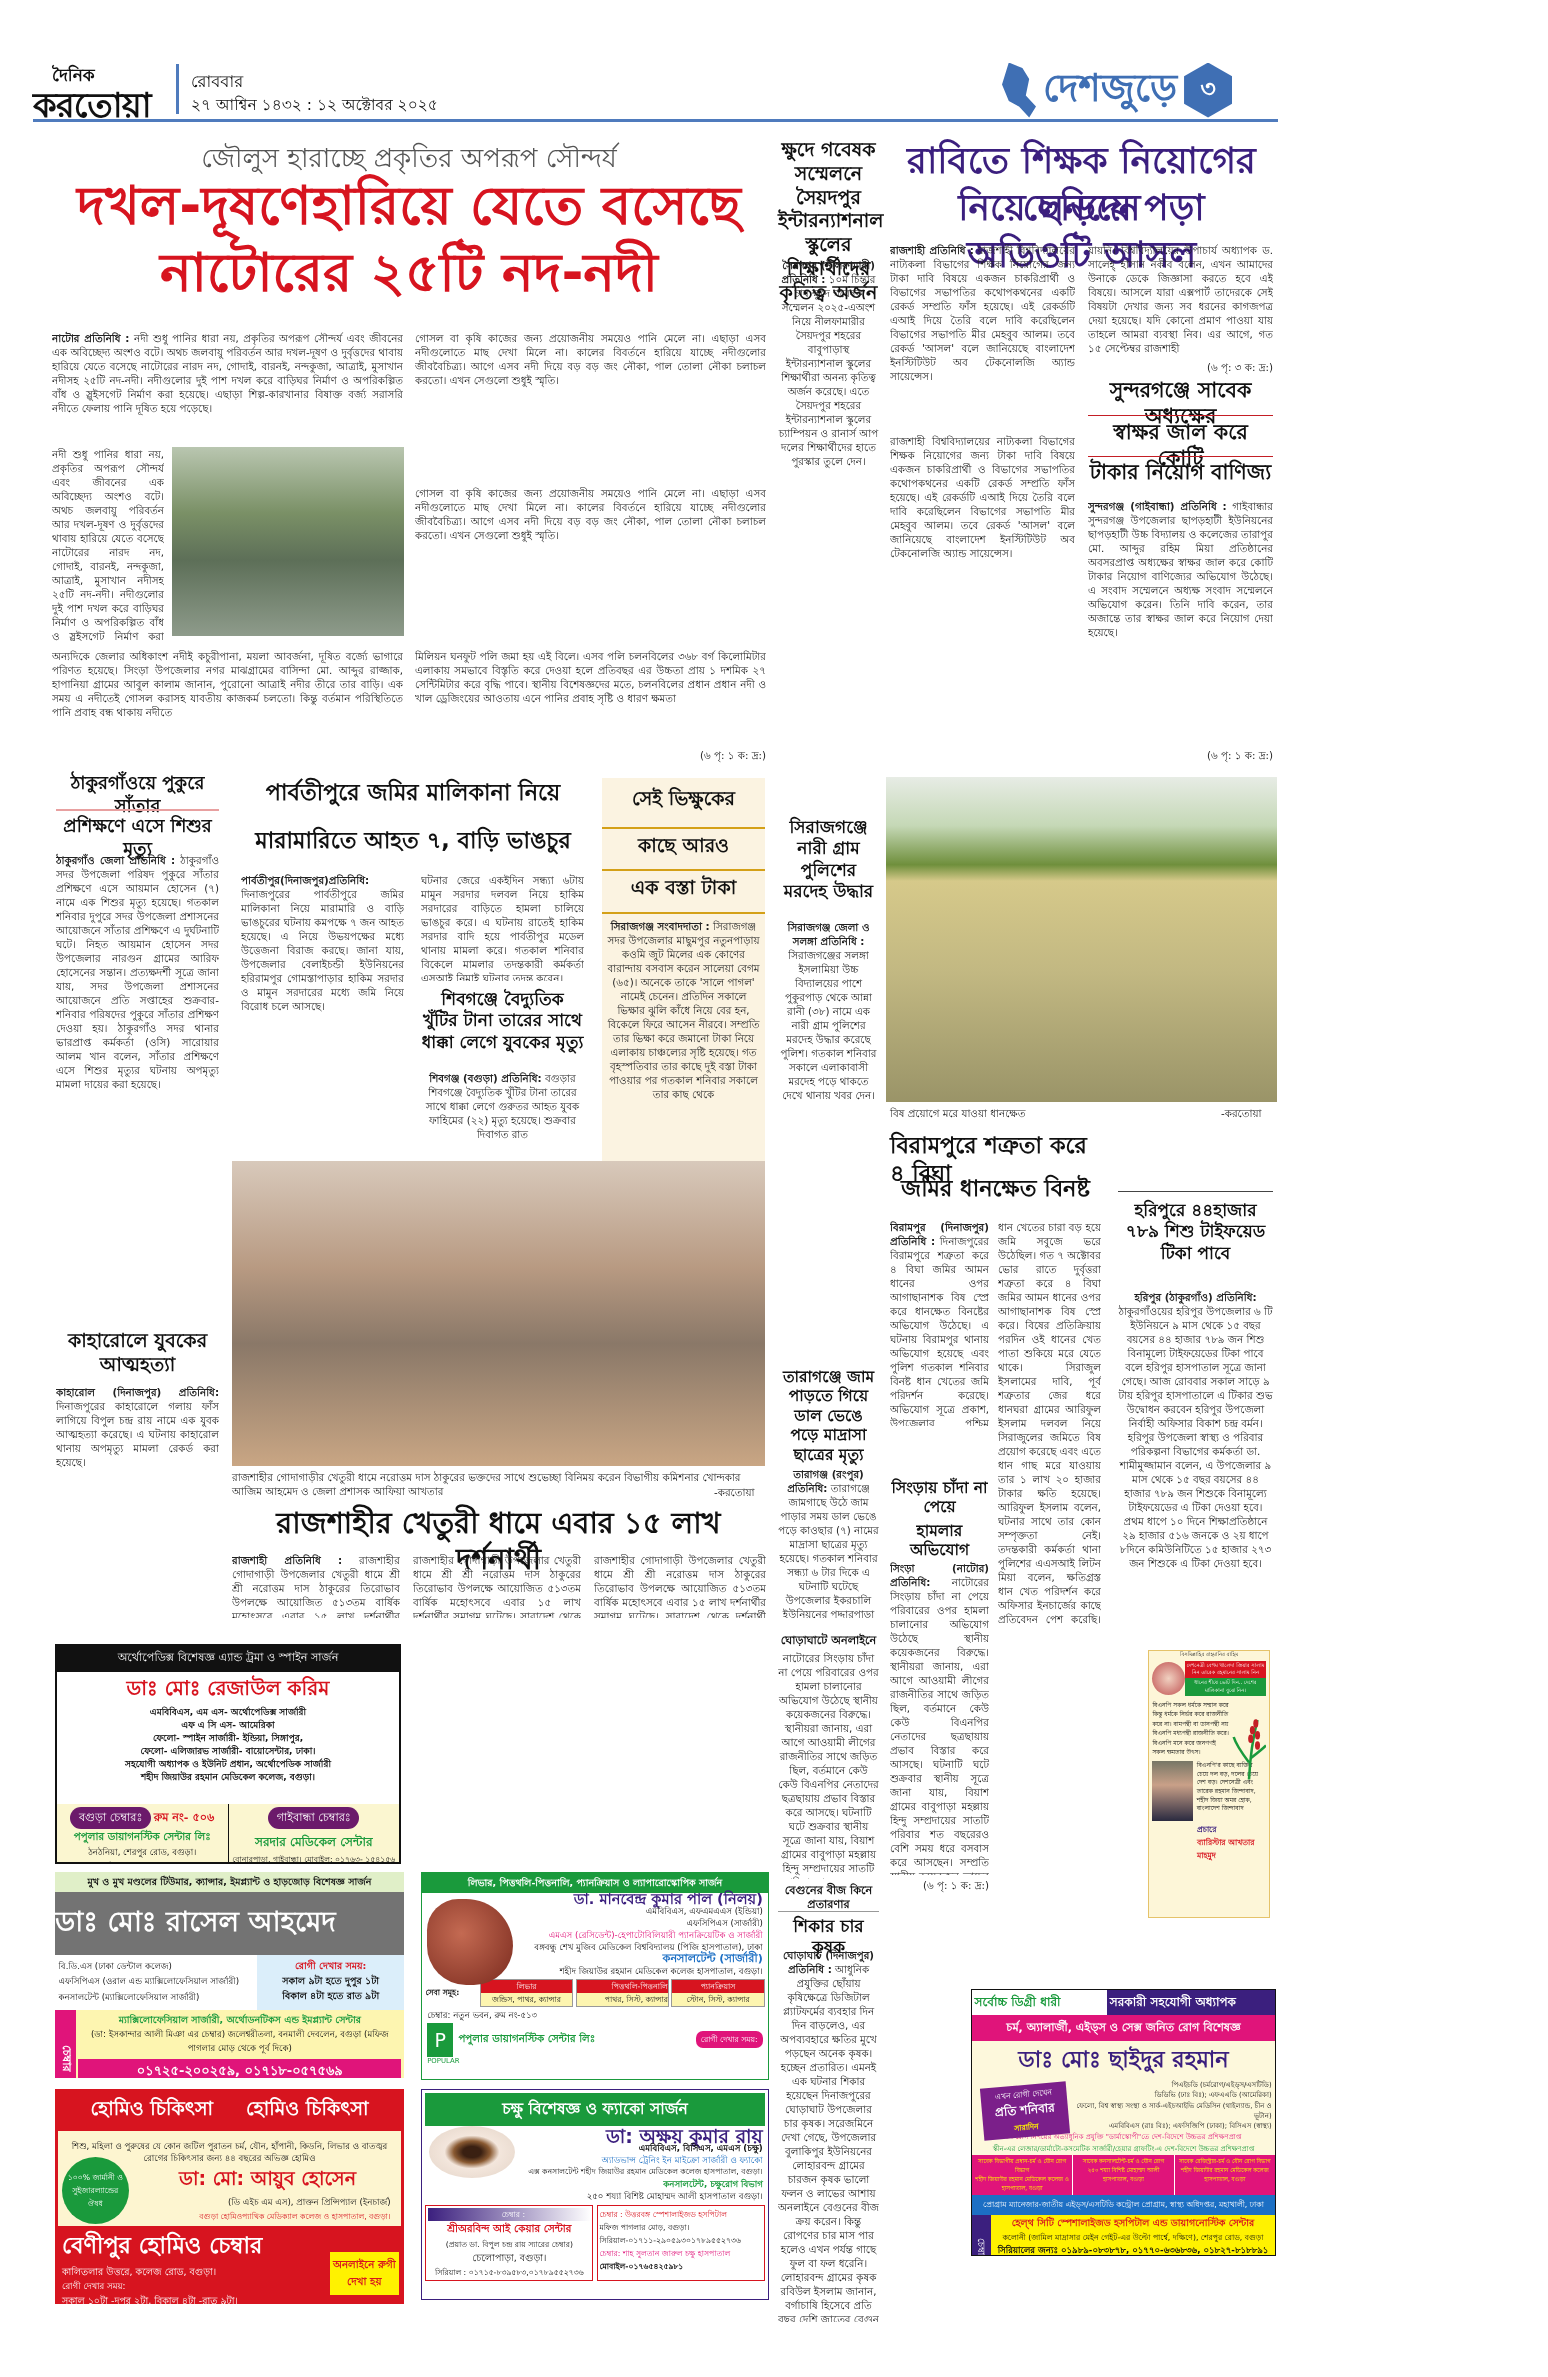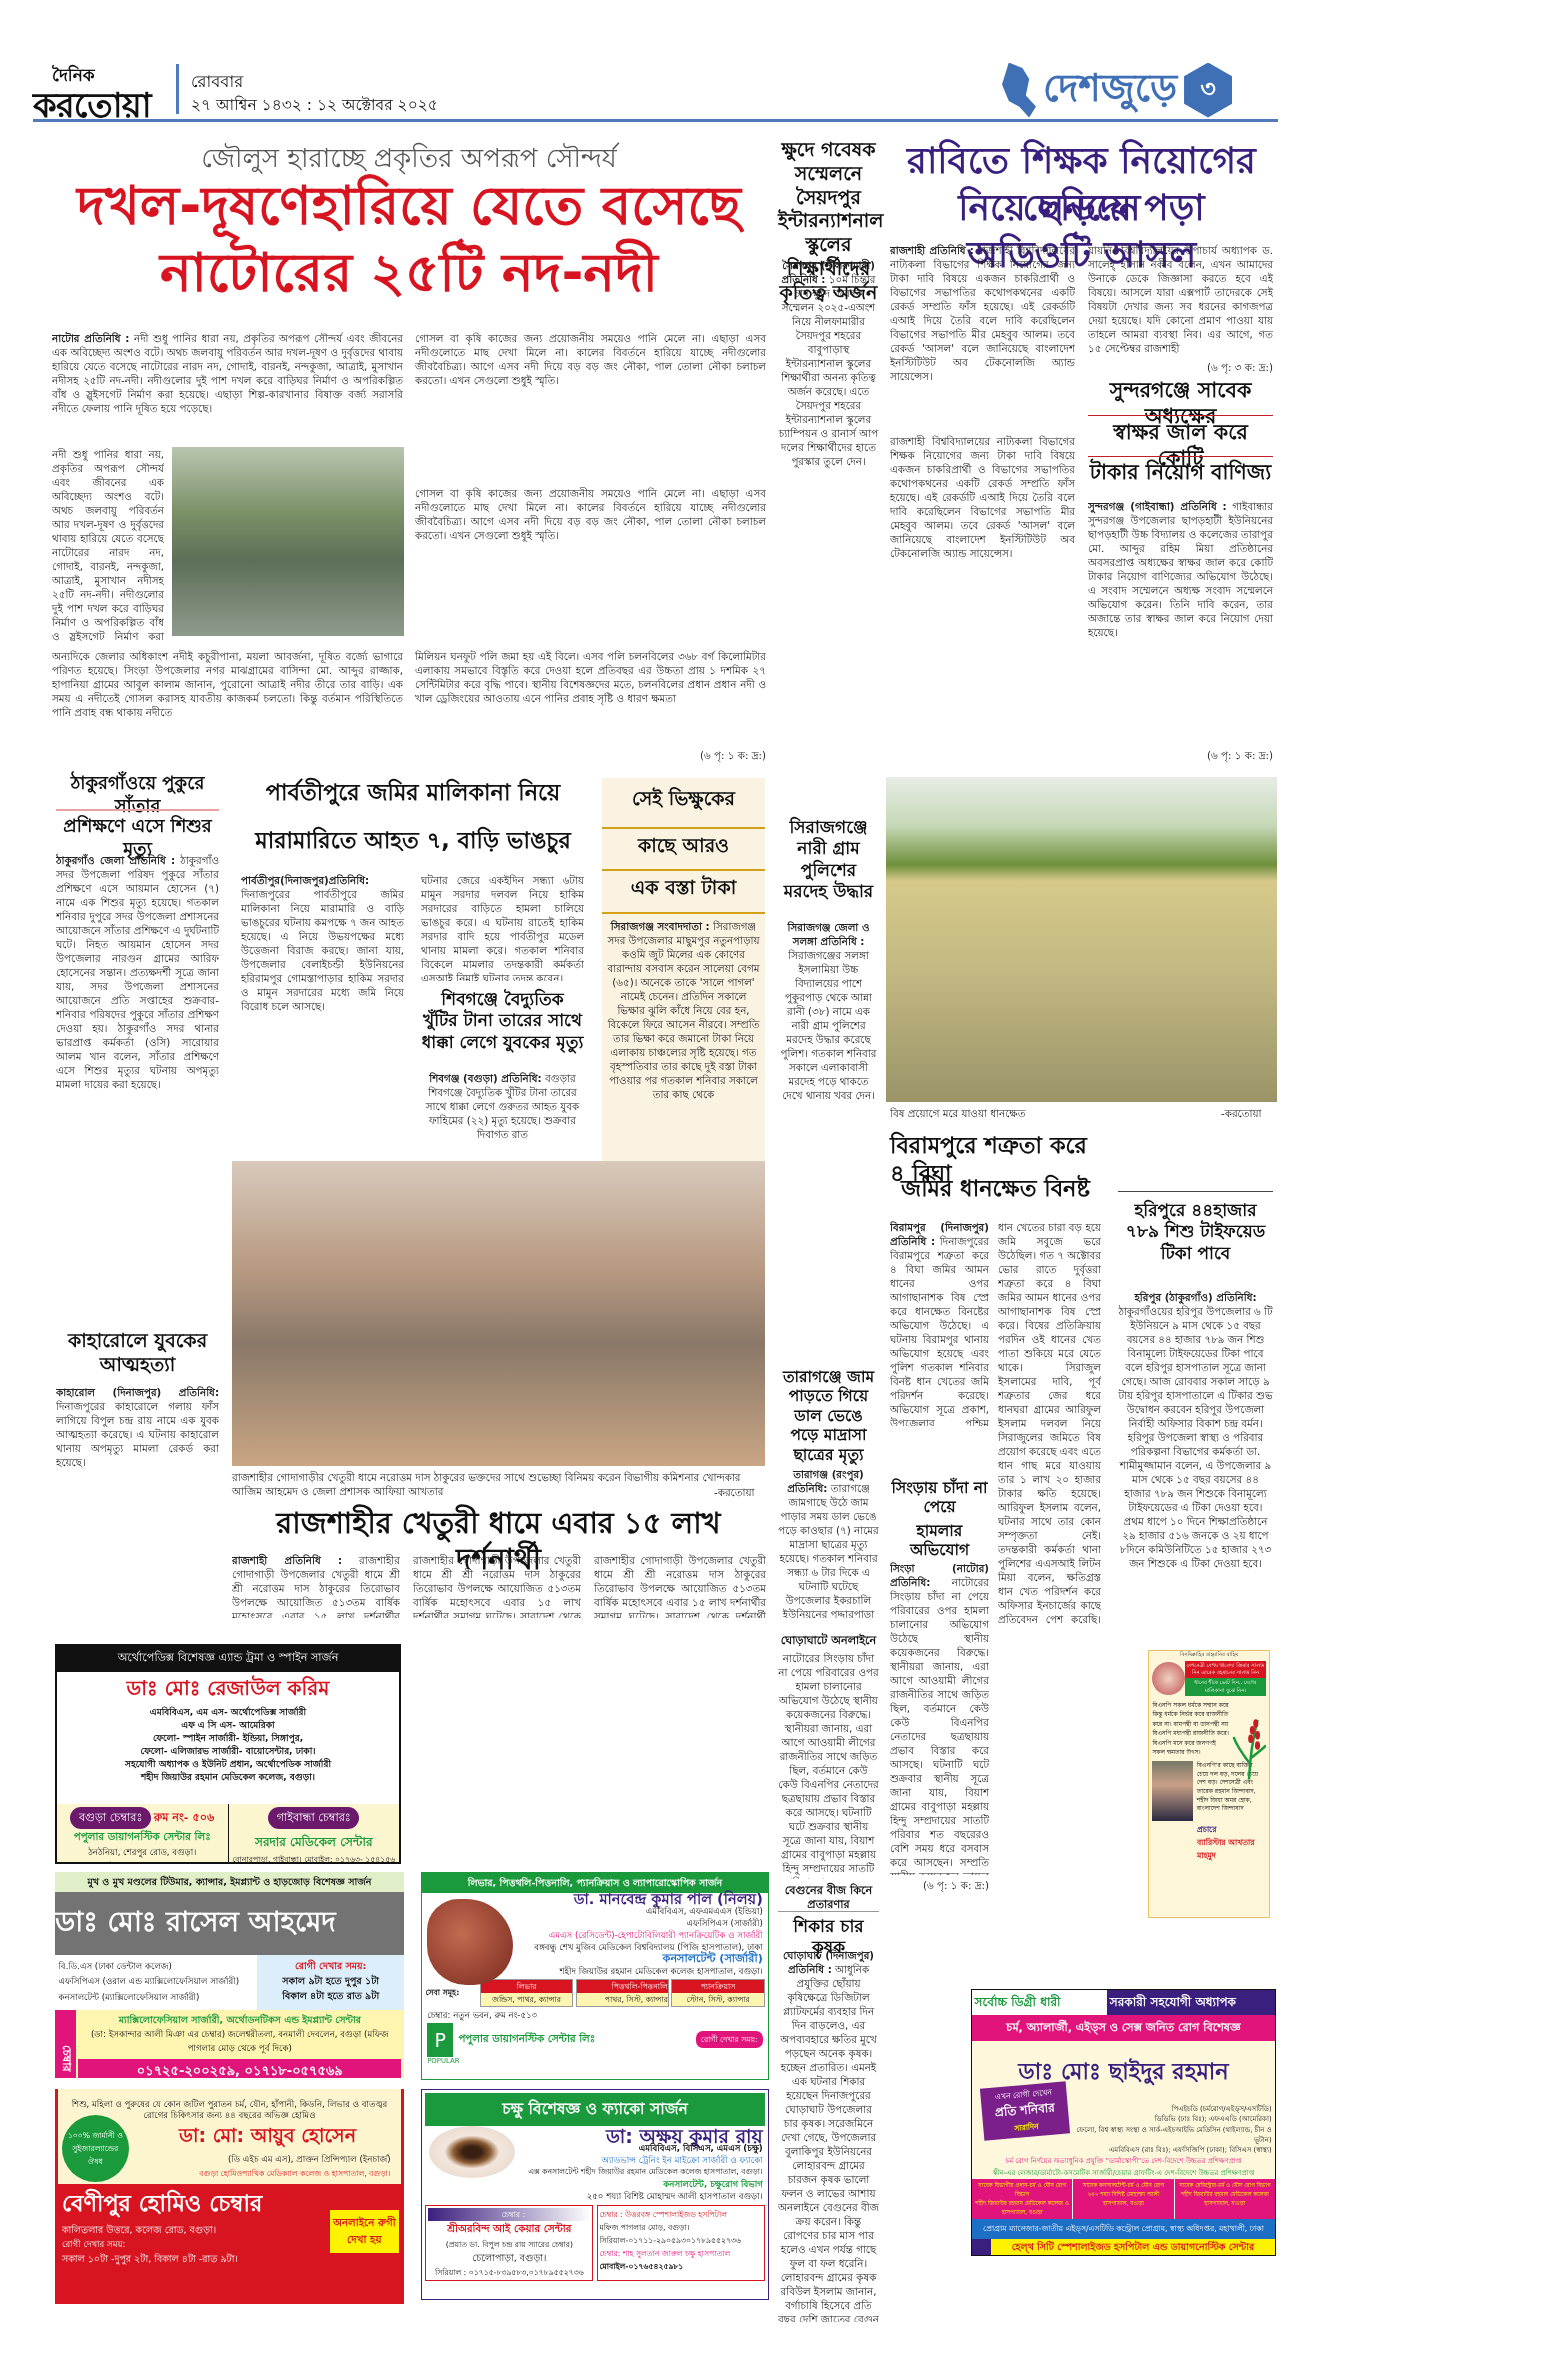--- a/index.html
+++ b/index.html
@@ -229,20 +229,21 @@
   <div style="font-size:8.6px;padding:0 5.2px">চেম্বার: নতুন ভবন, রুম নং-৫১৩</div>
   <div style="display:flex;align-items:center;padding:0 5.2px;gap:5.2px">
     <div style="width:26px;height:34px;background:#1a9a3c;color:#fff;font-size:19px;display:flex;align-items:center;justify-content:center">P</div>
     <div style="color:#1a9a3c;font-weight:bold;font-size:10.3px;flex:1">পপুলার ডায়াগনস্টিক সেন্টার লিঃ</div>
     <div style="background:#e0147a;color:#fff;font-size:7.7px;padding:1.7px 5.2px;border-radius:6.9px">রোগী দেখার সময়:</div>
   </div>
   <div style="font-size:6.9px;color:#1a9a3c;padding-left:5.2px">POPULAR</div>
 </div>
 
 <div class="ad" style="left:55px;top:2089px;width:349px;height:215px;background:#d7141f">
+  <div style="color:#fff;text-align:center;font-size:19px;font-weight:bold;padding:5.2px 0;white-space:pre">হোমিও চিকিৎসা     হোমিও চিকিৎসা</div>
   <div style="background:#fdf5d0;margin:0 3.4px;height:95px;position:relative;padding:10px">
     <div style="text-align:center;font-size:8.6px;line-height:11.2px">শিশু, মহিলা ও পুরুষের যে কোন জটিল পুরাতন চর্ম, যৌন, হাঁপানী, কিডনি, লিভার ও বাতজ্বর রোগের চিকিৎসার জন্য ৪৪ বছরের অভিজ্ঞ হোমিও</div>
     <div style="position:absolute;left:3.4px;top:26px;width:67px;height:67px;border-radius:50%;background:#1a9a3c;color:#fff;font-size:7.7px;display:flex;align-items:center;justify-content:center;text-align:center;padding:5.2px">১০০% জার্মানী ও সুইজারল্যান্ডের ঔষধ</div>
     <div style="margin-left:76px;color:#d7141f;font-weight:bold;font-size:19px;text-align:center">ডা: মো: আয়ুব হোসেন</div>
     <div style="margin-left:76px;text-align:right;font-size:8.6px">(ডি এইচ এম এস), প্রাক্তন প্রিন্সিপ্যাল (ইনচার্জ)</div>
     <div style="margin-left:76px;text-align:right;font-size:7.7px;color:#d7141f">বগুড়া হোমিওপ্যাথিক মেডিক্যাল কলেজ ও হাসপাতাল, বগুড়া।</div>
   </div>
   <div style="color:#fff;padding:1.7px 6.9px;position:relative">
     <div style="font-size:22.4px;font-weight:bold">বেণীপুর হোমিও চেম্বার</div>
     <div style="font-size:9.5px">কালিতলার উত্তরে, কলেজ রোড, বগুড়া।</div>
@@ -313,21 +314,21 @@
   <div style="padding-left:48px;font-size:7.7px;color:#3b1f7e;font-weight:bold">প্রচারে</div>
   <div style="padding-left:48px;font-size:7.7px;color:#d7141f;font-weight:bold">ব্যারিস্টার আখতার মাহমুদ</div>
 </div>
 
 <div class="ad" style="left:971px;top:1989px;width:305px;height:267px;border:1.7px solid #111;background:#fdf8dc">
   <div style="display:flex;font-weight:bold;font-size:12px">
     <div style="flex:0.8;color:#1a9a3c;padding:2.6px;background:#fff">সর্বোচ্চ ডিগ্রী ধারী</div>
     <div style="flex:1;color:#fff;padding:2.6px;background:#3b1f7e">সরকারী সহযোগী অধ্যাপক</div>
   </div>
   <div style="background:#e0147a;color:#fff;text-align:center;font-weight:bold;font-size:11.2px;padding:3.4px 0">চর্ম, অ্যালার্জী, এইড্‌স ও সেক্স জনিত রোগ বিশেষজ্ঞ</div>
-  <div style="color:#3b1f7e;text-align:center;font-weight:bold;font-size:22.4px;padding:13px 0">ডাঃ মোঃ ছাইদুর রহমান</div>
+  <div style="color:#3b1f7e;text-align:center;font-weight:bold;font-size:22.4px;padding:1px 0">ডাঃ মোঃ ছাইদুর রহমান</div>
   <div style="position:absolute;left:10.3px;top:95px;width:86px;height:52px;background:#7b1f8a;color:#fff;transform:rotate(-5deg);font-size:7.7px;text-align:center;padding:3.4px">
     <div>এখন রোগী দেখেন</div>
     <div style="font-size:12px;font-weight:bold">প্রতি শনিবার</div>
     <div style="color:#fff200;font-weight:bold">সারাদিন</div>
   </div>
   <div style="margin-left:103px;text-align:right;padding-right:3.4px;font-size:6.9px;line-height:10.3px">
     <div>পিএইচডি (চর্মরোগ/এইড্‌স/এসটিডি)</div>
     <div>ডিডিভি (ঢাঃ বিঃ); এফএএডি (আমেরিকা)</div>
     <div>ফেলো, বিশ্ব স্বাস্থ্য সংস্থা ও সার্ক-এইচআইভি মেডিসিন (থাইল্যান্ড, চীন ও ভূটান)</div>
     <div>এমবিবিএস (রাঃ বিঃ); এফসিজিপি (ঢাকা); বিসিএস (স্বাস্থ্য)</div>

